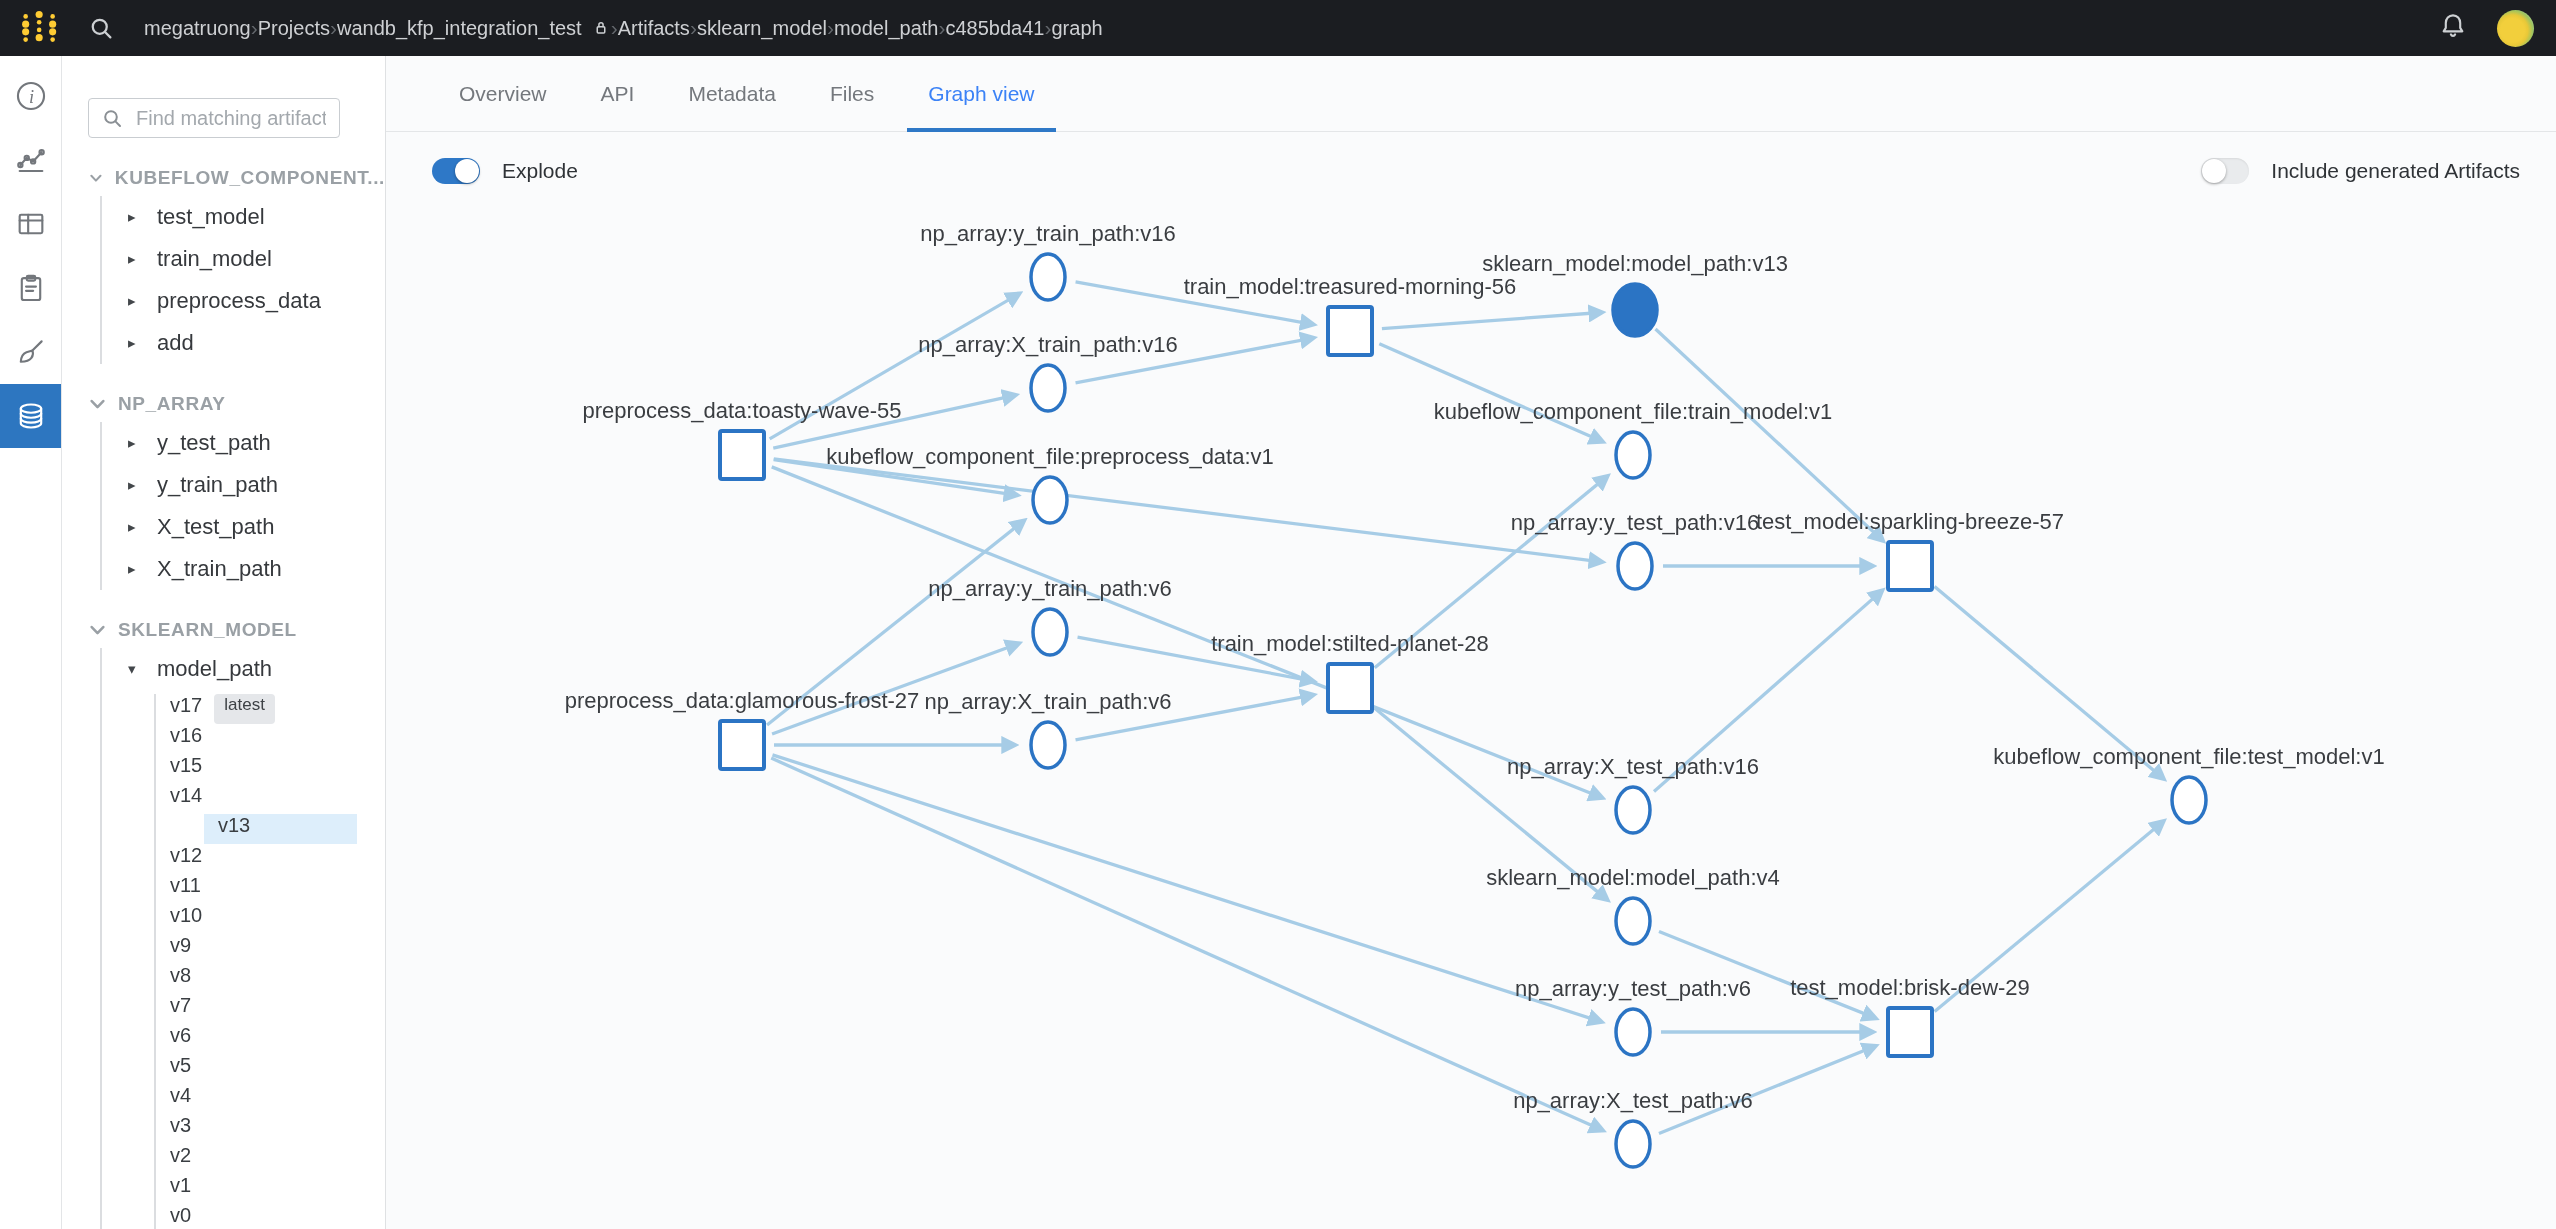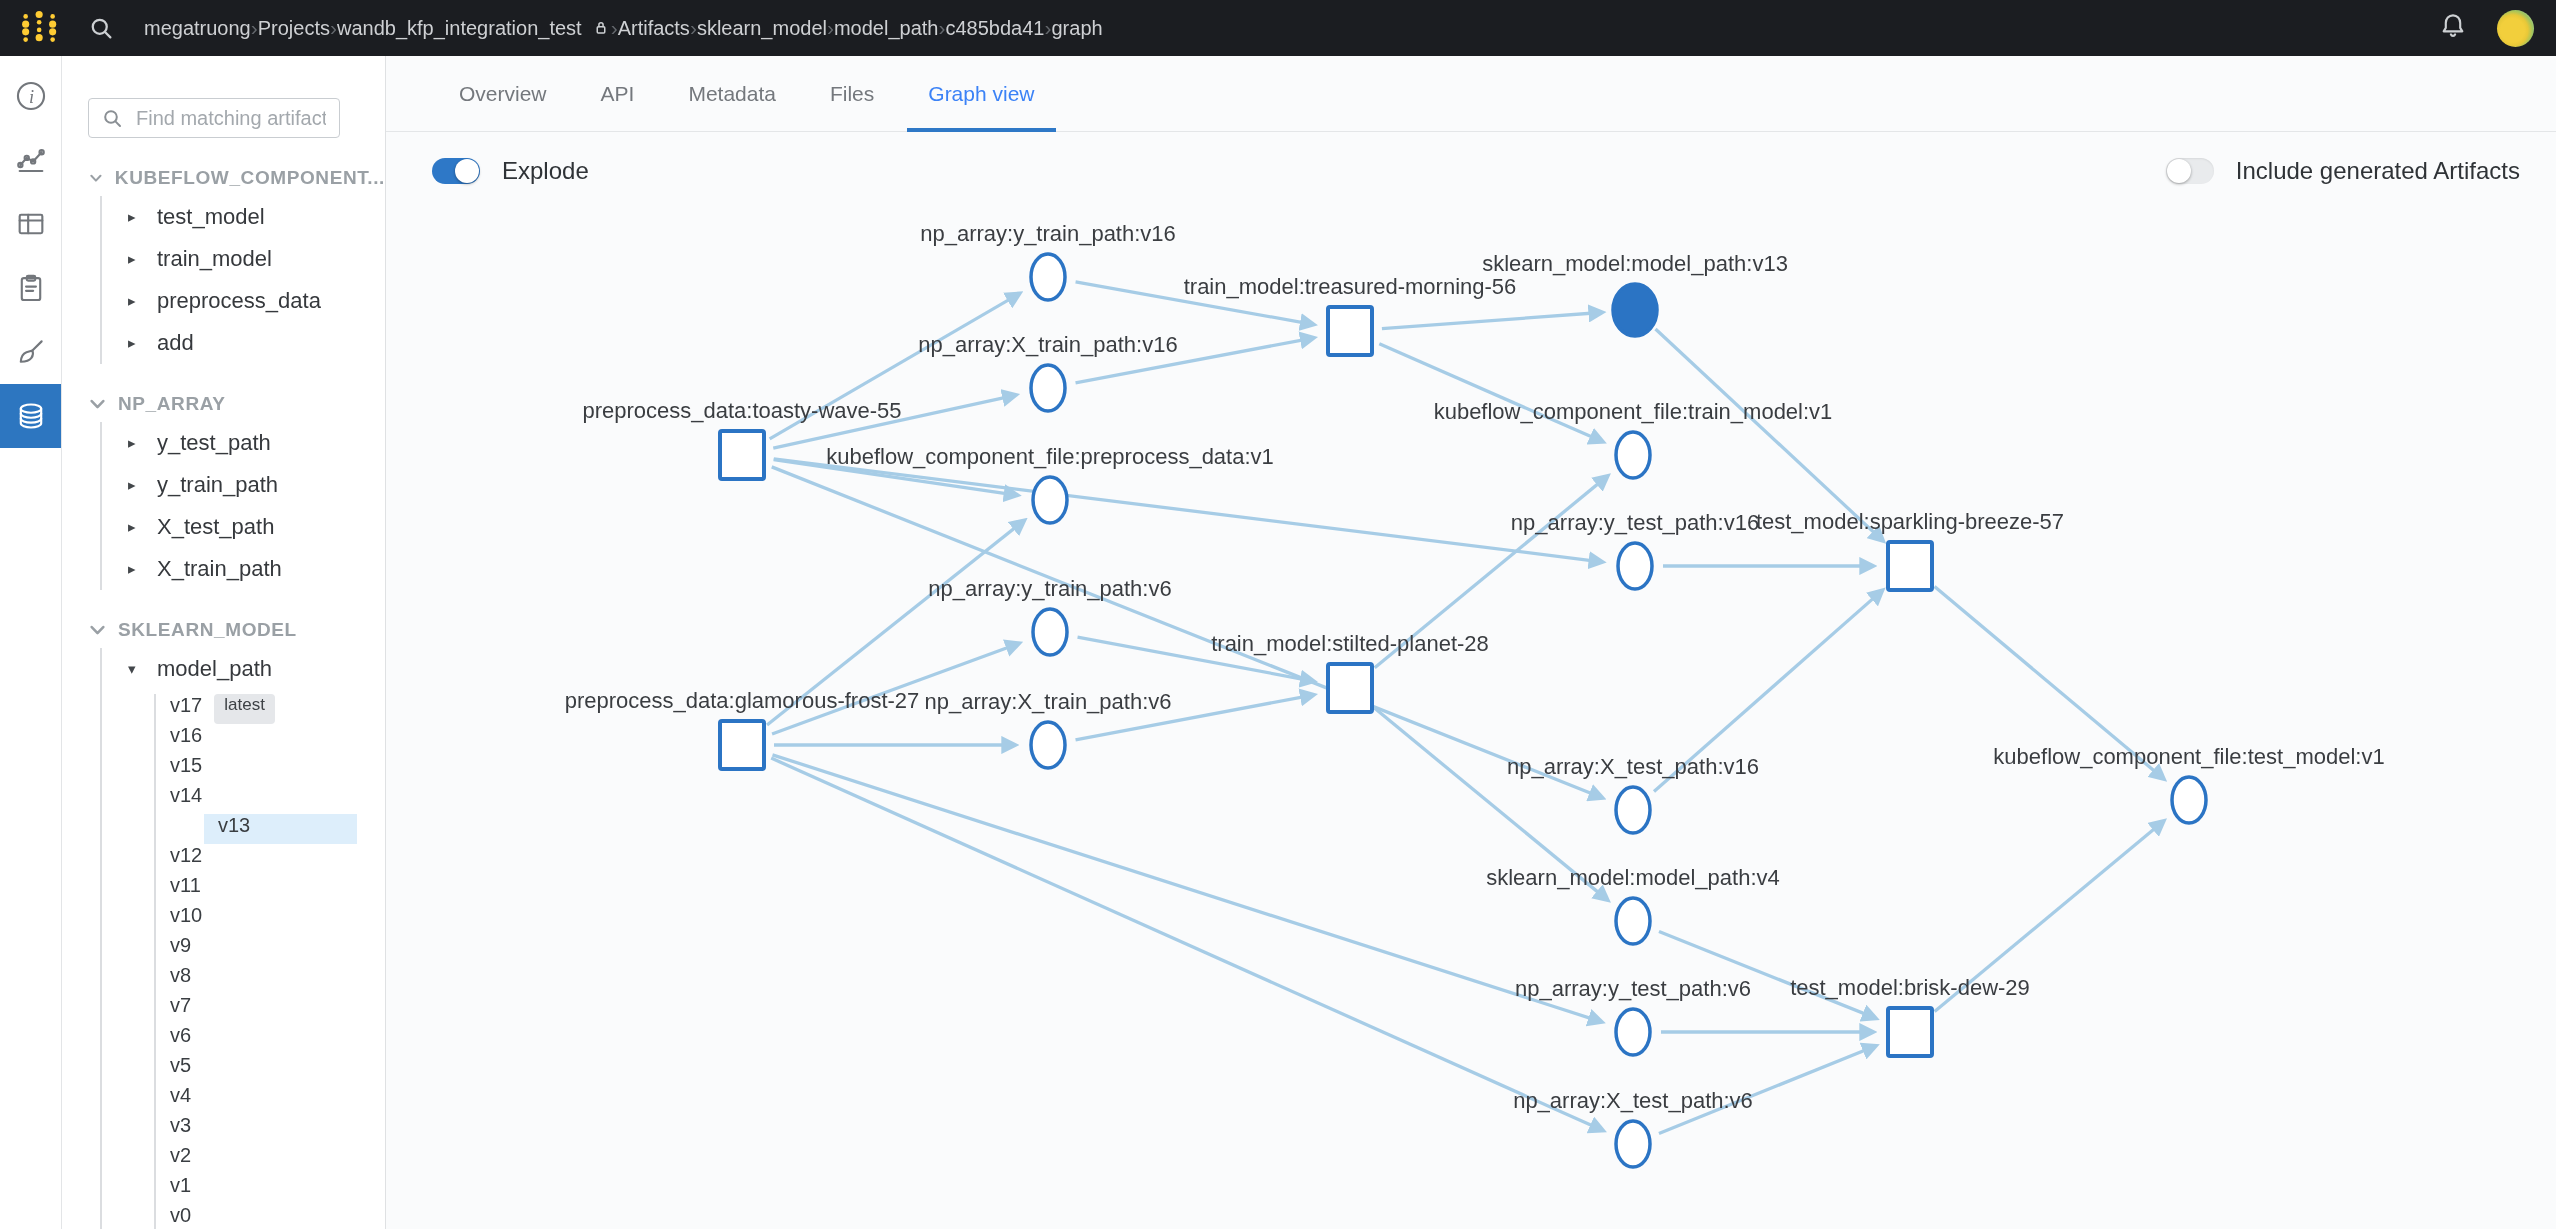--- a/index.html
+++ b/index.html
@@ -45,21 +45,21 @@
   .badge { margin-left:12px; background:#e5e7ea; color:#3e4246; font-size:17px; font-weight:400; padding:1px 10px; border-radius:4px; }
   
   .main { flex:1; display:flex; flex-direction:column; background:#fafbfc; position:relative; }
   .tabs-row { height:76px; border-bottom:1px solid #e4e6e8; display:flex; align-items:stretch; padding-left:46px; }
   .tab { display:flex; align-items:center; padding:8px 27px; font-size:21px; color:#74787d; position:relative; cursor:pointer; }
   .tab.active { color:#3b82f6; }
   .tab.active::after { content:""; position:absolute; left:6px; right:6px; bottom:-1px; height:4px; background:#2e78c7; }
   .controls-row { height:78px; display:flex; align-items:center; padding:0 36px 0 46px; }
   .control-group { display:flex; align-items:center; gap:22px; }
   .control-group.right { margin-left:auto; }
-  .control-label { font-size:24px; color:#2f3337; }
+  .control-label { font-size:21px; color:#2f3337; }
   .toggle { width:48px; height:26px; border-radius:13px; position:relative; cursor:pointer; flex-shrink:0; }
   .toggle.on { background:#2e78c7; }
   .toggle.off { background:#e9ebed; box-shadow: inset 0 1px 2px rgba(0,0,0,.08); }
   .knob { width:24px; height:24px; border-radius:50%; background:#fff; position:absolute; top:1px;
     box-shadow:0 1px 3px rgba(0,0,0,.35); }
   .toggle.on .knob { left:23px; }
   .toggle.off .knob { left:1px; }
   
   #graph-svg { position:absolute; left:0; top:0; pointer-events:none; }
   #graph-svg .gnode { pointer-events:auto; cursor:pointer; }

